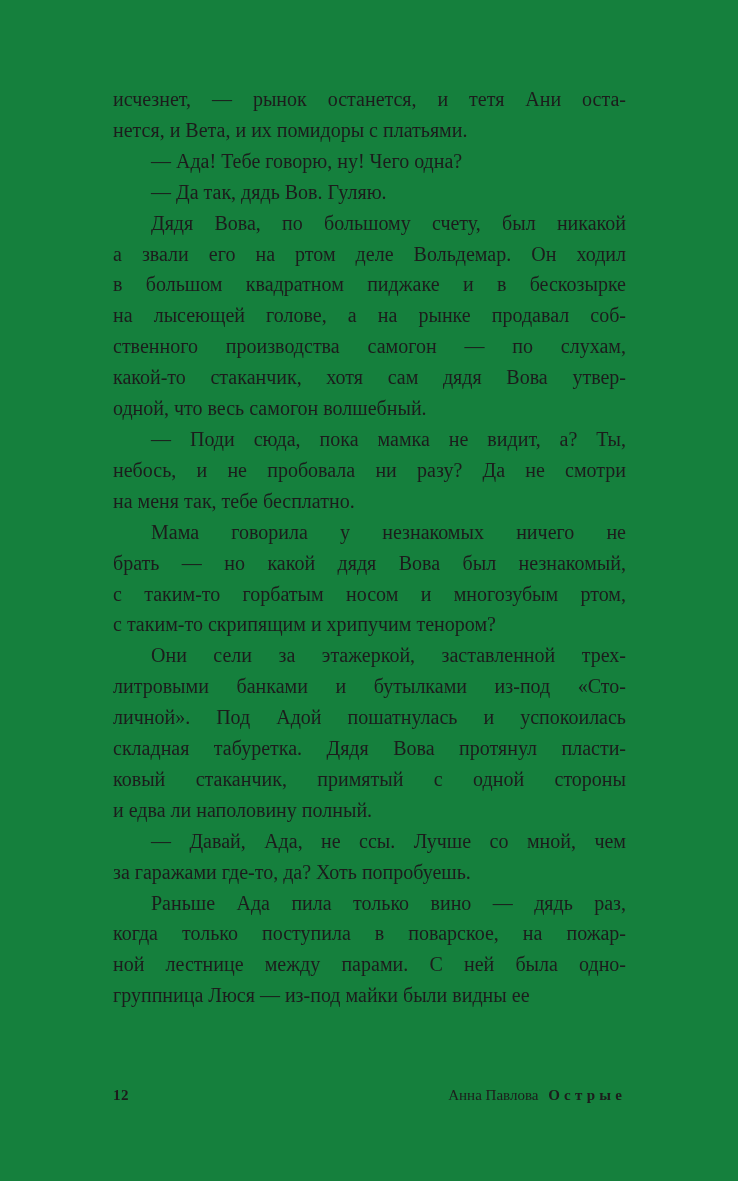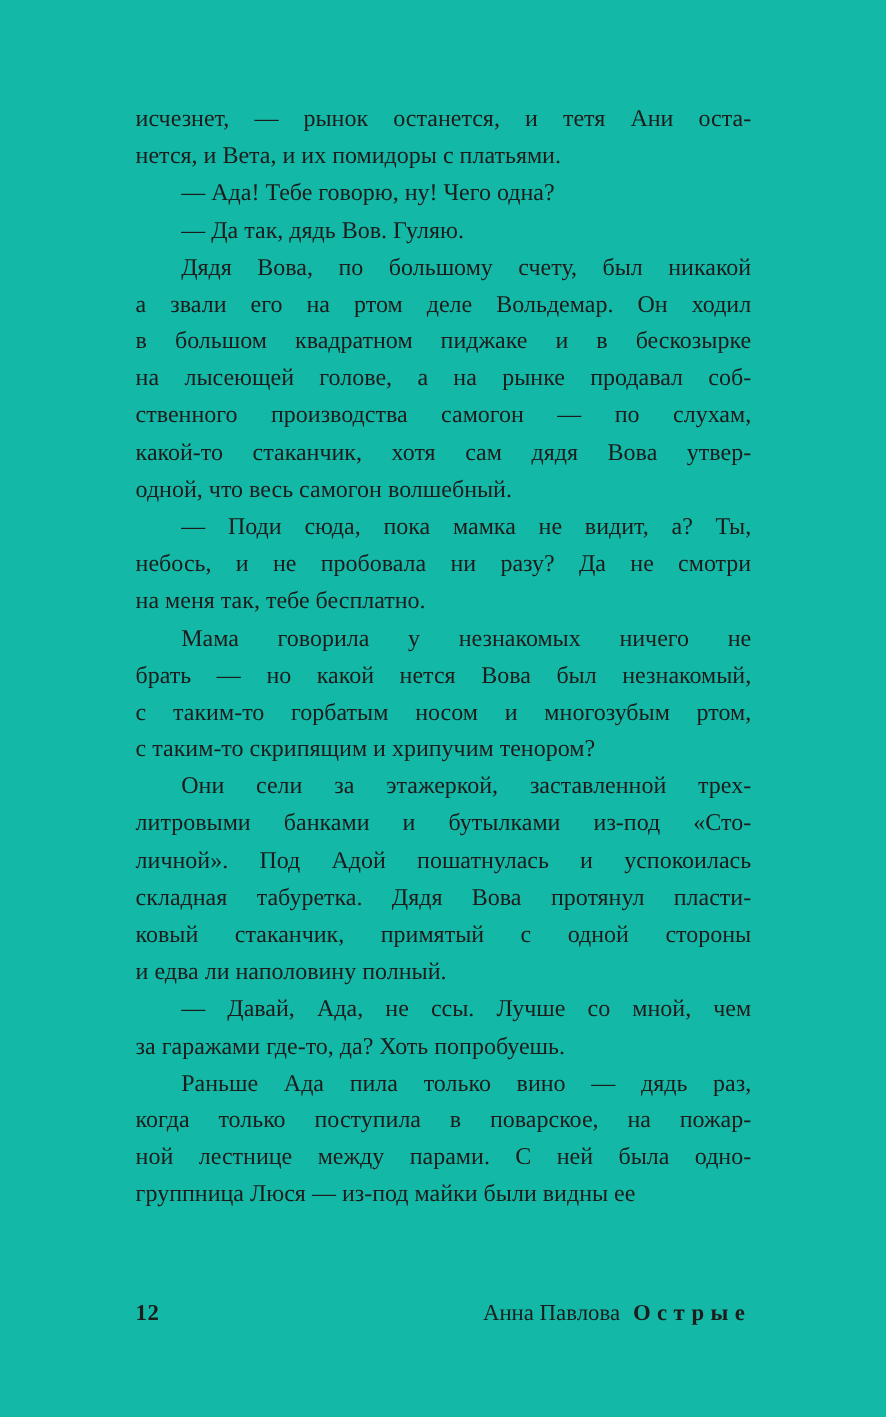--- a/index.html
+++ b/index.html
@@ -4,21 +4,21 @@
 <style>
   html, body {
     margin: 0;
     padding: 0;
     background: #ffffff;
   }
   .page {
     position: relative;
     width: 738px;
     height: 1181px;
-    background: #14b8a6;
+    background: #15803d;
     font-family: "Liberation Serif", "DejaVu Serif", serif;
     color: #1c1c1c;
     overflow: hidden;
   }
   .text-block {
     position: absolute;
     left: 113px;
     top: 84px;
     width: 513px;
     font-size: 20px;
@@ -40,21 +40,21 @@
     text-indent: 38px;
   }
   .footer {
     position: absolute;
     left: 113px;
     top: 1084px;
     width: 513px;
     display: flex;
     justify-content: space-between;
     align-items: baseline;
-    font-size: 19px;
+    font-size: 15px;
     line-height: 22px;
   }
   .page-num {
     font-weight: bold;
     letter-spacing: 0.5px;
   }
   .running-title {
     white-space: nowrap;
   }
   .book-title {
@@ -88,21 +88,21 @@
         <div class="line">какой-то стаканчик, хотя сам дядя Вова утвер-</div>
         <div class="line last">одной, что весь самогон волшебный.</div>
       </div>
       <div class="paragraph indent">
         <div class="line">— Поди сюда, пока мамка не видит, а? Ты,</div>
         <div class="line">небось, и не пробовала ни разу? Да не смотри</div>
         <div class="line last">на меня так, тебе бесплатно.</div>
       </div>
       <div class="paragraph indent">
         <div class="line">Мама говорила у незнакомых ничего не</div>
-        <div class="line">брать — но какой нется Вова был незнакомый,</div>
+        <div class="line">брать — но какой дядя Вова был незнакомый,</div>
         <div class="line">с таким-то горбатым носом и многозубым ртом,</div>
         <div class="line last">с таким-то скрипящим и хрипучим тенором?</div>
       </div>
       <div class="paragraph indent">
         <div class="line">Они сели за этажеркой, заставленной трех-</div>
         <div class="line">литровыми банками и бутылками из-под «Сто-</div>
         <div class="line">личной». Под Адой пошатнулась и успокоилась</div>
         <div class="line">складная табуретка. Дядя Вова протянул пласти-</div>
         <div class="line">ковый стаканчик, примятый с одной стороны</div>
         <div class="line last">и едва ли наполовину полный.</div>

